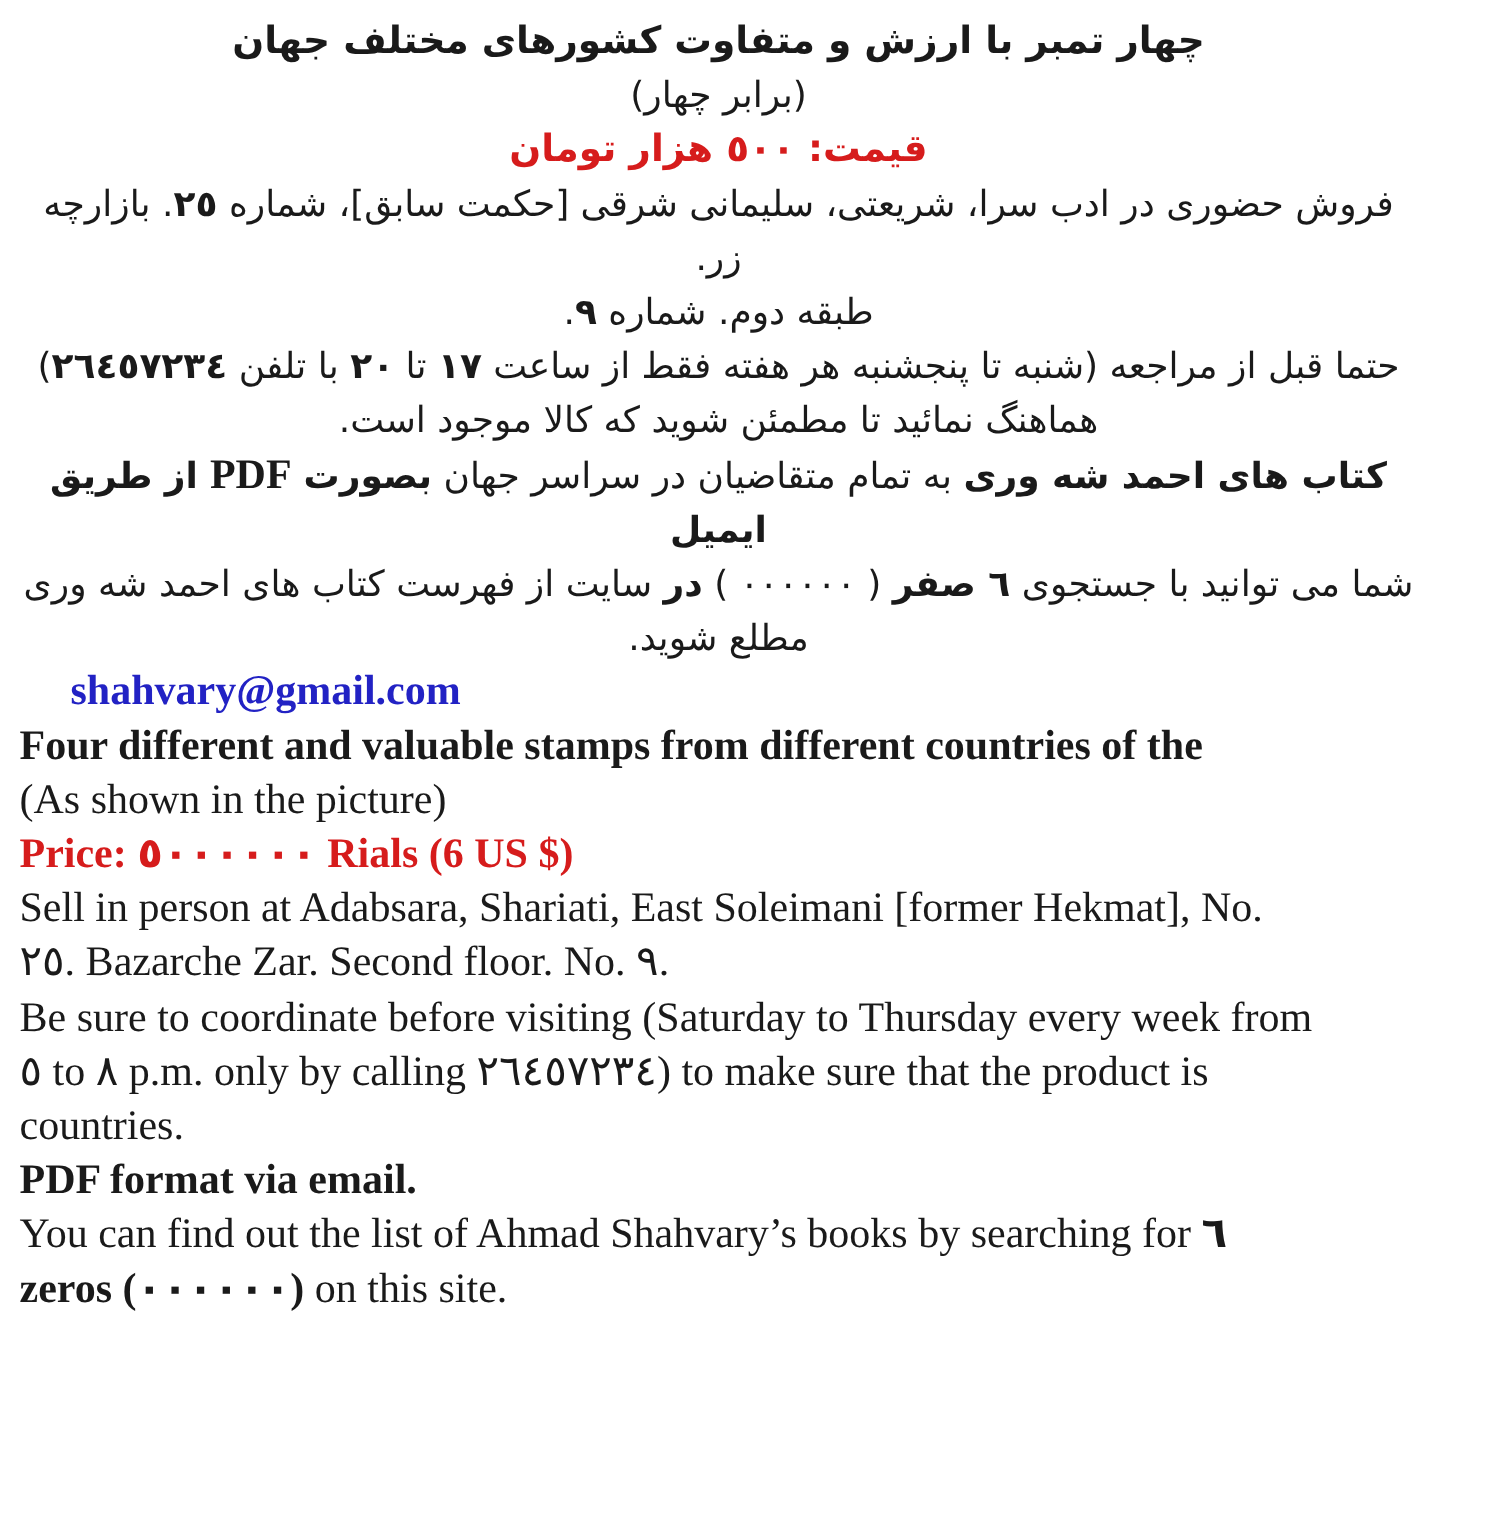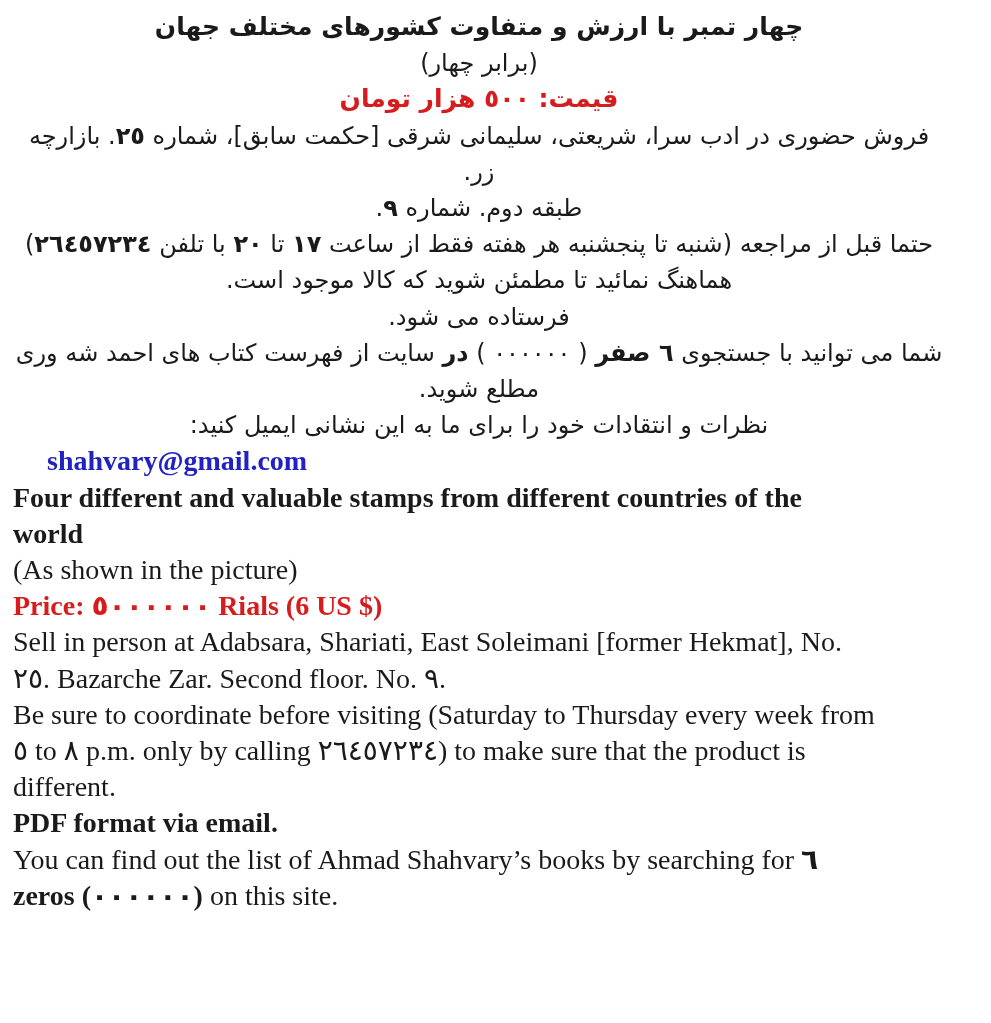--- a/index.html
+++ b/index.html
@@ -43,48 +43,46 @@
   <div class="line rtl rtl-title b red" dir="rtl">قیمت: ٥٠٠ هزار تومان</div>
 
   <div class="line rtl" dir="rtl"><span>فروش حضوری در ادب سرا، شریعتی، سلیمانی شرقی [حکمت سابق]، شماره </span><span class="b">٢٥</span><span>. بازارچه زر.</span></div>
 
   <div class="line rtl" dir="rtl"><span>طبقه دوم. شماره </span><span class="b">٩</span><span>.</span></div>
 
   <div class="line rtl" dir="rtl"><span>حتما قبل از مراجعه (شنبه تا پنجشنبه هر هفته فقط از ساعت </span><span class="b">١٧</span><span> تا </span><span class="b">٢٠</span><span> با تلفن </span><span class="b">٢٦٤٥٧٢٣٤</span><span>)</span></div>
 
   <div class="line rtl" dir="rtl">هماهنگ نمائید تا مطمئن شوید که کالا موجود است.</div>
 
+  <div class="line rtl" dir="rtl"><span class="b">کتاب های احمد شه وری</span><span> به تمام متقاضیان در سراسر جهان </span><span class="b">بصورت</span><span class="b lat">PDF</span><span class="b">از طریق ایمیل</span></div>
 
-  <div class="line rtl" dir="rtl">فرستاده می شود.</div>
 
   <div class="line rtl" dir="rtl"><span>شما می توانید با جستجوی </span><span class="b">٦ صفر</span><span> ( ٠٠٠٠٠٠ ) </span><span class="b">در</span><span> سایت از فهرست کتاب های احمد شه وری</span></div>
 
   <div class="line rtl" dir="rtl">مطلع شوید.</div>
 
-  <div class="line rtl" dir="rtl">نظرات و انتقادات خود را برای ما به این نشانی ایمیل کنید:</div>
 
   <div class="line"><span class="b blue">shahvary@gmail.com</span></div>
 
   <div class="line b">Four different and valuable stamps from different countries of the</div>
 
-  <div class="line b">world</div>
 
   <div class="line">(As shown in the picture)</div>
 
   <div class="line b red">Price: ٥٠٠٠٠٠٠ Rials (6 US $)</div>
 
   <div class="line">Sell in person at Adabsara, Shariati, East Soleimani [former Hekmat], No.</div>
 
   <div class="line"><span>٢٥</span><span>. Bazarche Zar. Second floor. No. </span><span>٩</span><span>.</span></div>
 
   <div class="line">Be sure to coordinate before visiting (Saturday to Thursday every week from</div>
 
   <div class="line"><span>٥</span><span> to </span><span>٨</span><span> p.m. only by calling </span><span>٢٦٤٥٧٢٣٤</span><span>) to make sure that the product is</span></div>
 
-  <div class="line">different.</div>
+  <div class="line">countries.</div>
 
 
   <div class="line b">PDF format via email.</div>
 
   <div class="line"><span>You can find out the list of Ahmad Shahvary’s books by searching for </span><span class="b">٦</span></div>
 
   <div class="line"><span class="b">zeros (٠٠٠٠٠٠)</span><span> on this site.</span></div>
 
 </div>
 

